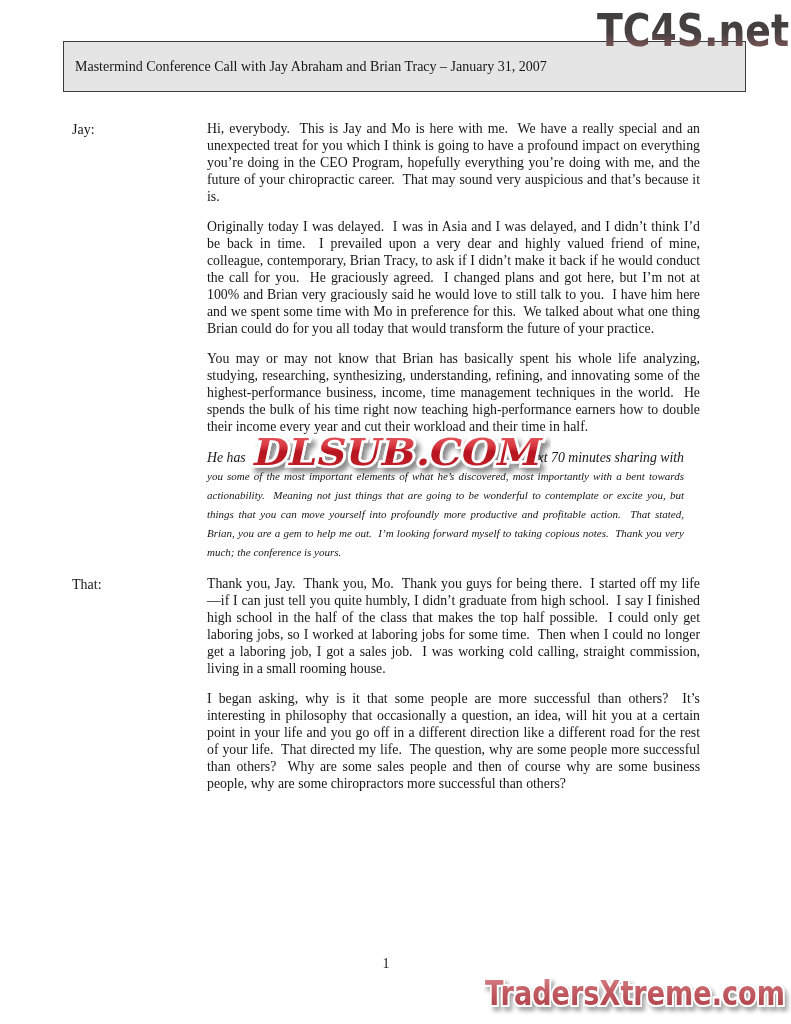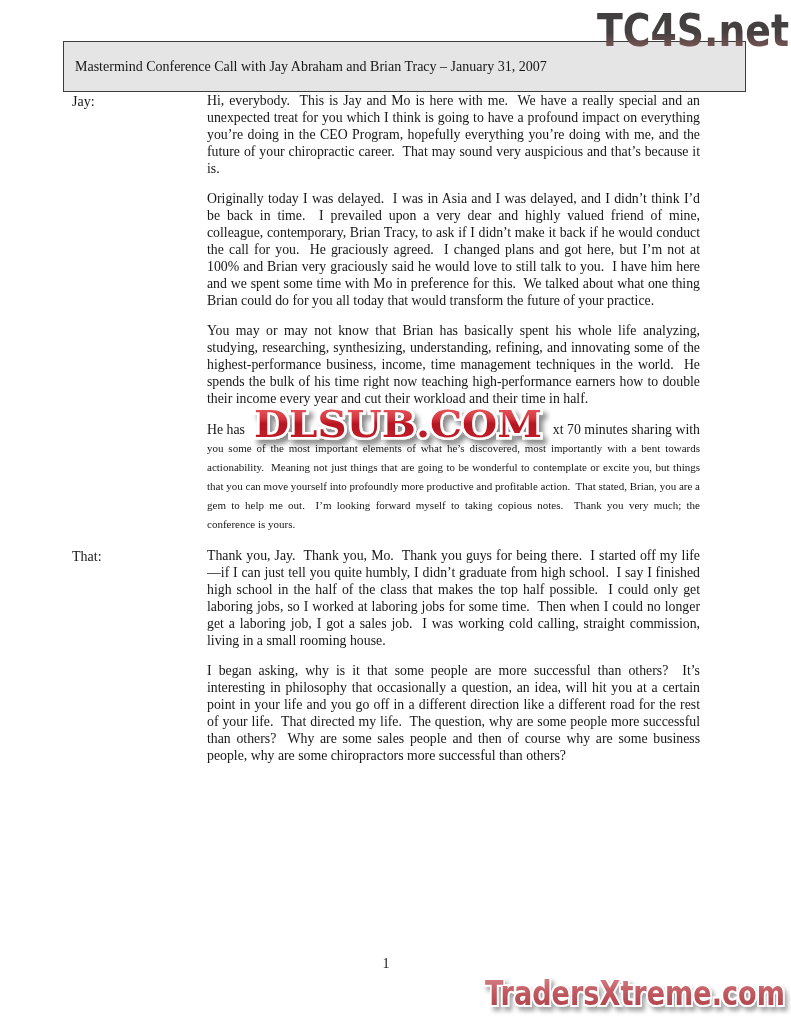--- a/index.html
+++ b/index.html
@@ -8,28 +8,28 @@
     font-family:"Liberation Serif","DejaVu Serif",serif; color:#161616;
     overflow:hidden;
   }
   .title-box {
     position:absolute; left:63px; top:41px; width:683px; height:51px;
     border:1px solid #3d3d3d; box-sizing:border-box;
     display:flex; align-items:center; padding:0 11px;
     font-size:14px; background:#e5e5e5;
   }
   .wm-tc4s { position:absolute; top:8px; right:0px; z-index:3; }
-  .transcript { position:absolute; left:72px; top:92px; width:628px; }
+  .transcript { position:absolute; left:72px; top:120px; width:628px; }
   .block { display:grid; grid-template-columns:135px 1fr; }
   .speaker { font-size:14px; line-height:19px; }
   .para {
     font-size:13.8px; line-height:17px; text-align:justify;
     white-space:pre-wrap; margin:0 0 13px 0;
   }
-  .para-group { margin:0 0 13px 0; }
+  .para-group { margin:0 16px 13px 0;font-style:italic; }
   .wm-line { position:relative; height:19px; font-size:13.8px; line-height:19px; white-space:nowrap; }
   .wm-suffix { position:absolute; right:0; }
   .wm-dlsub { position:absolute; left:40px; top:-19px; z-index:5; }
   .wm-rest { font-size:11px; line-height:19px; text-align:justify; white-space:pre-wrap; }
   .wm-traders { position:absolute; left:478px; top:972px; z-index:4; }
   .page-number {
     position:absolute; left:72px; top:956px; width:628px;
     text-align:center; font-size:14px;
   }
 </style>

